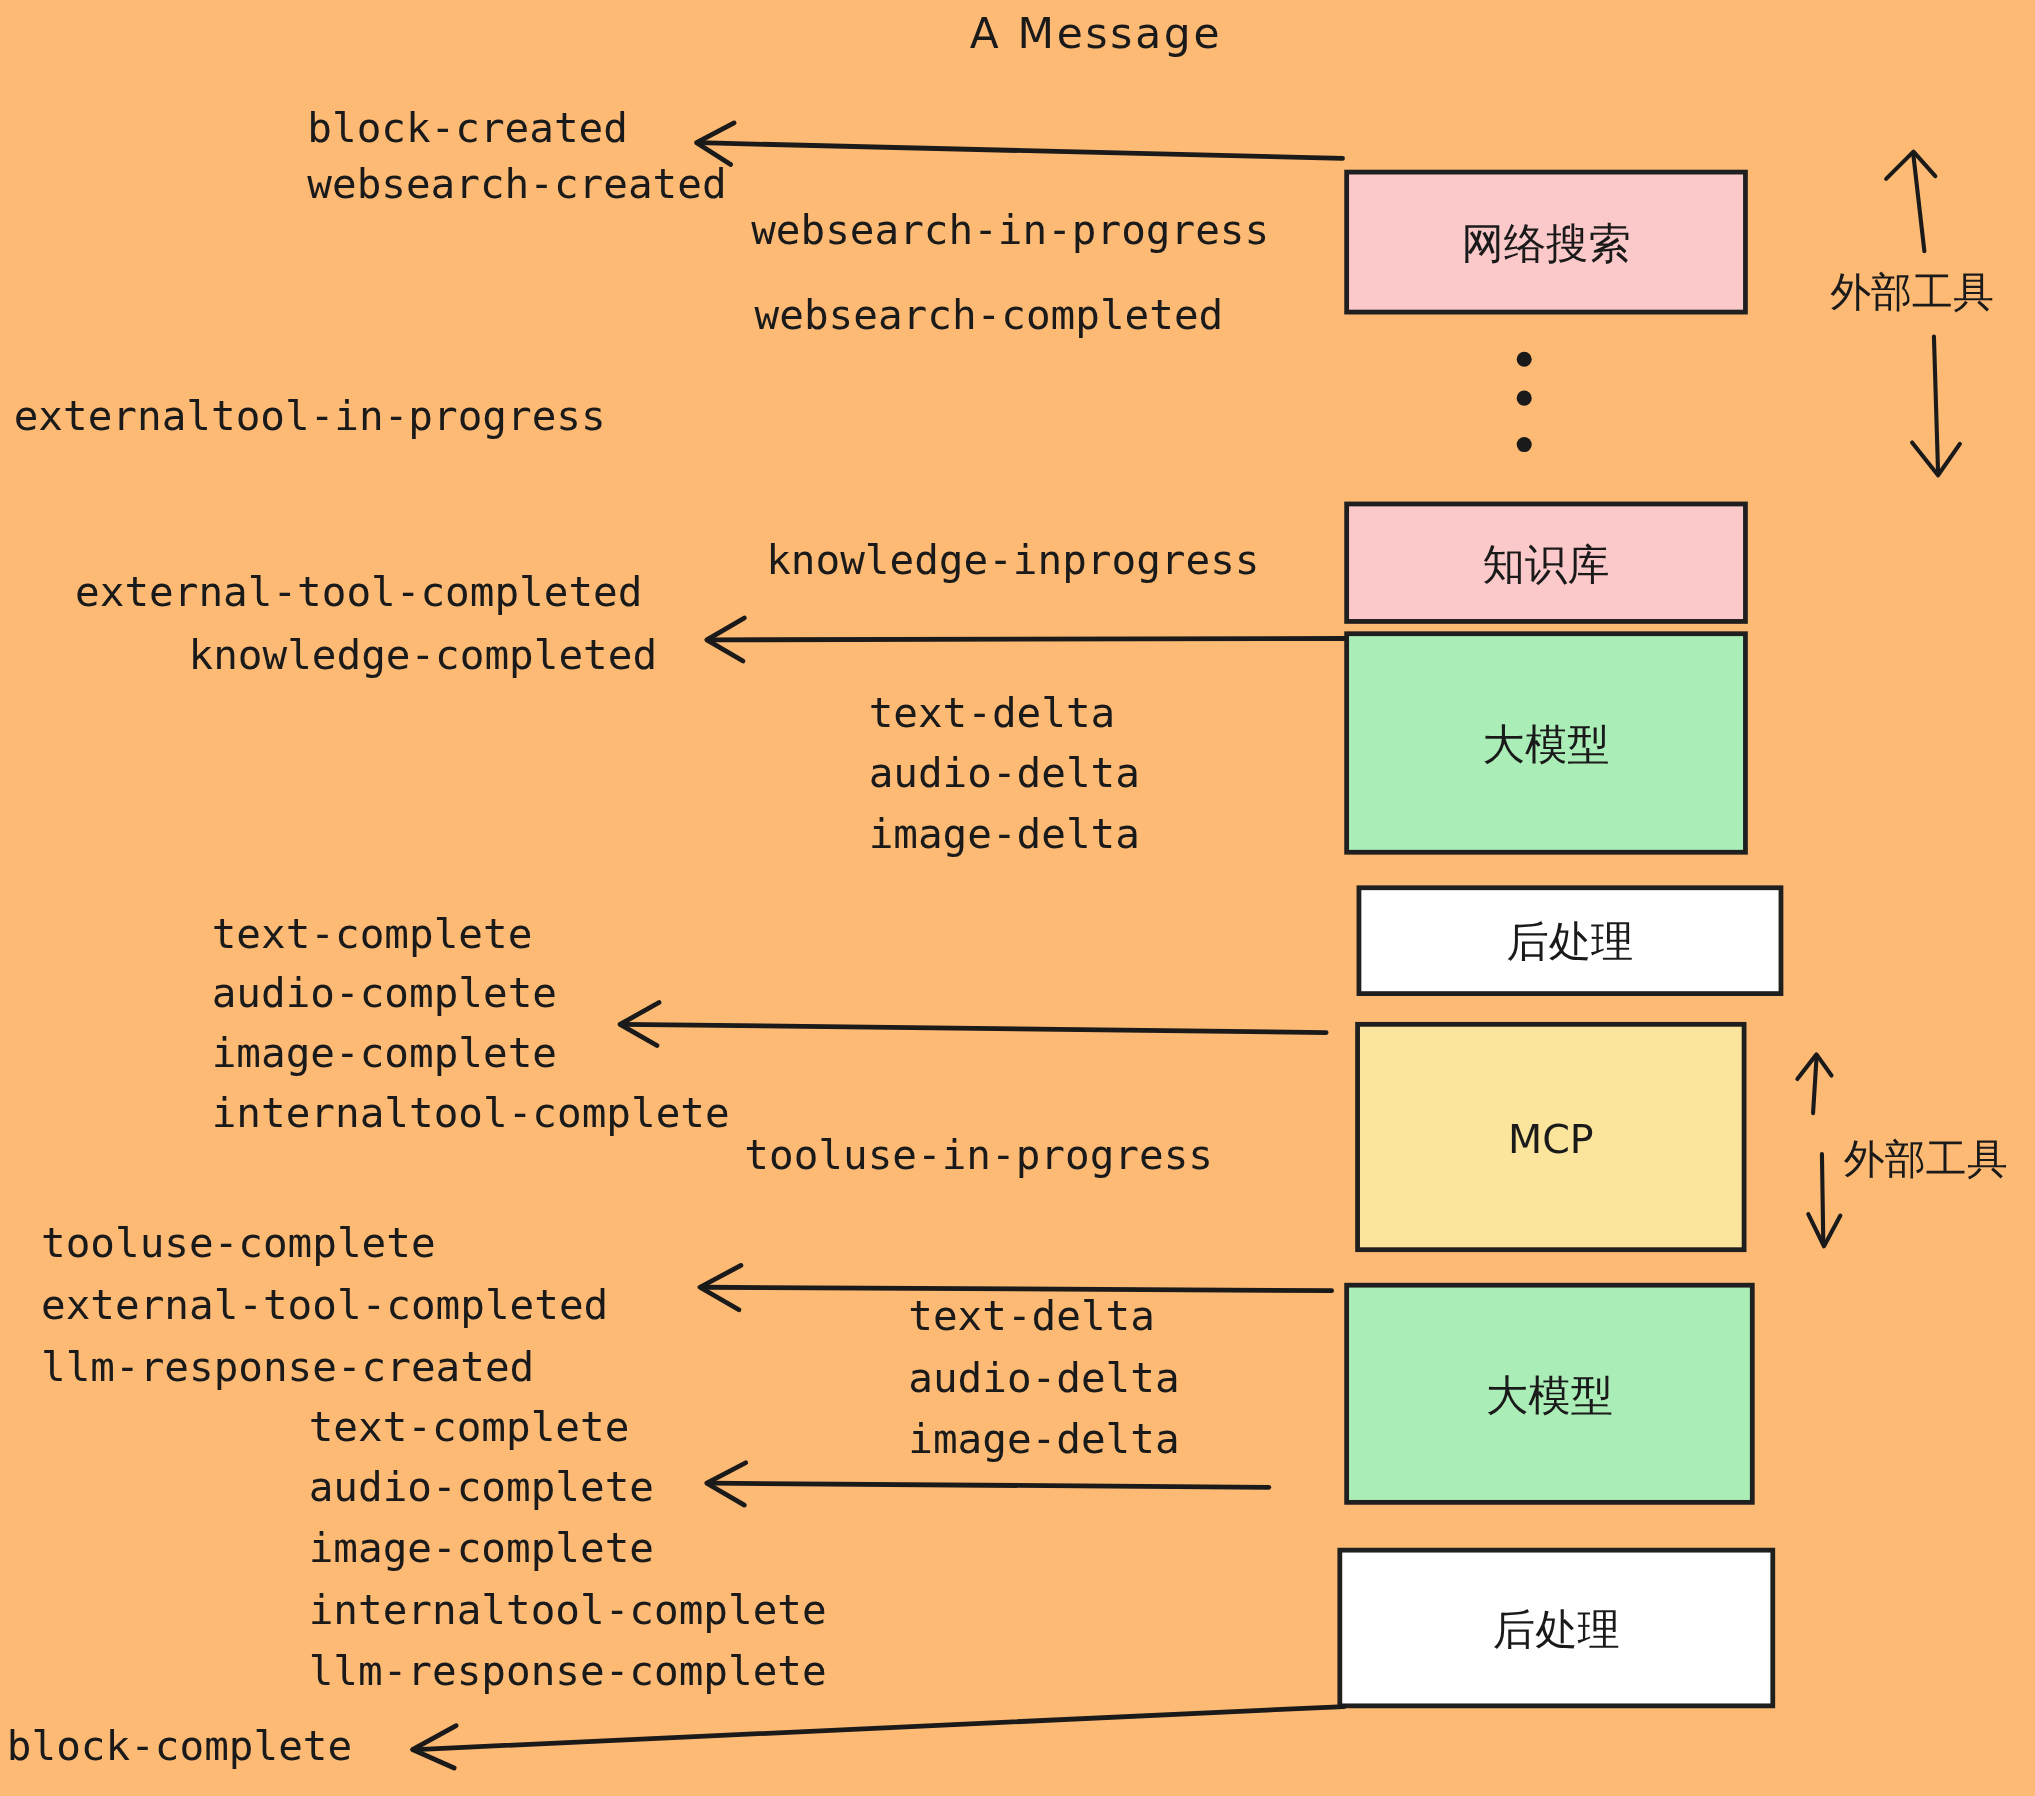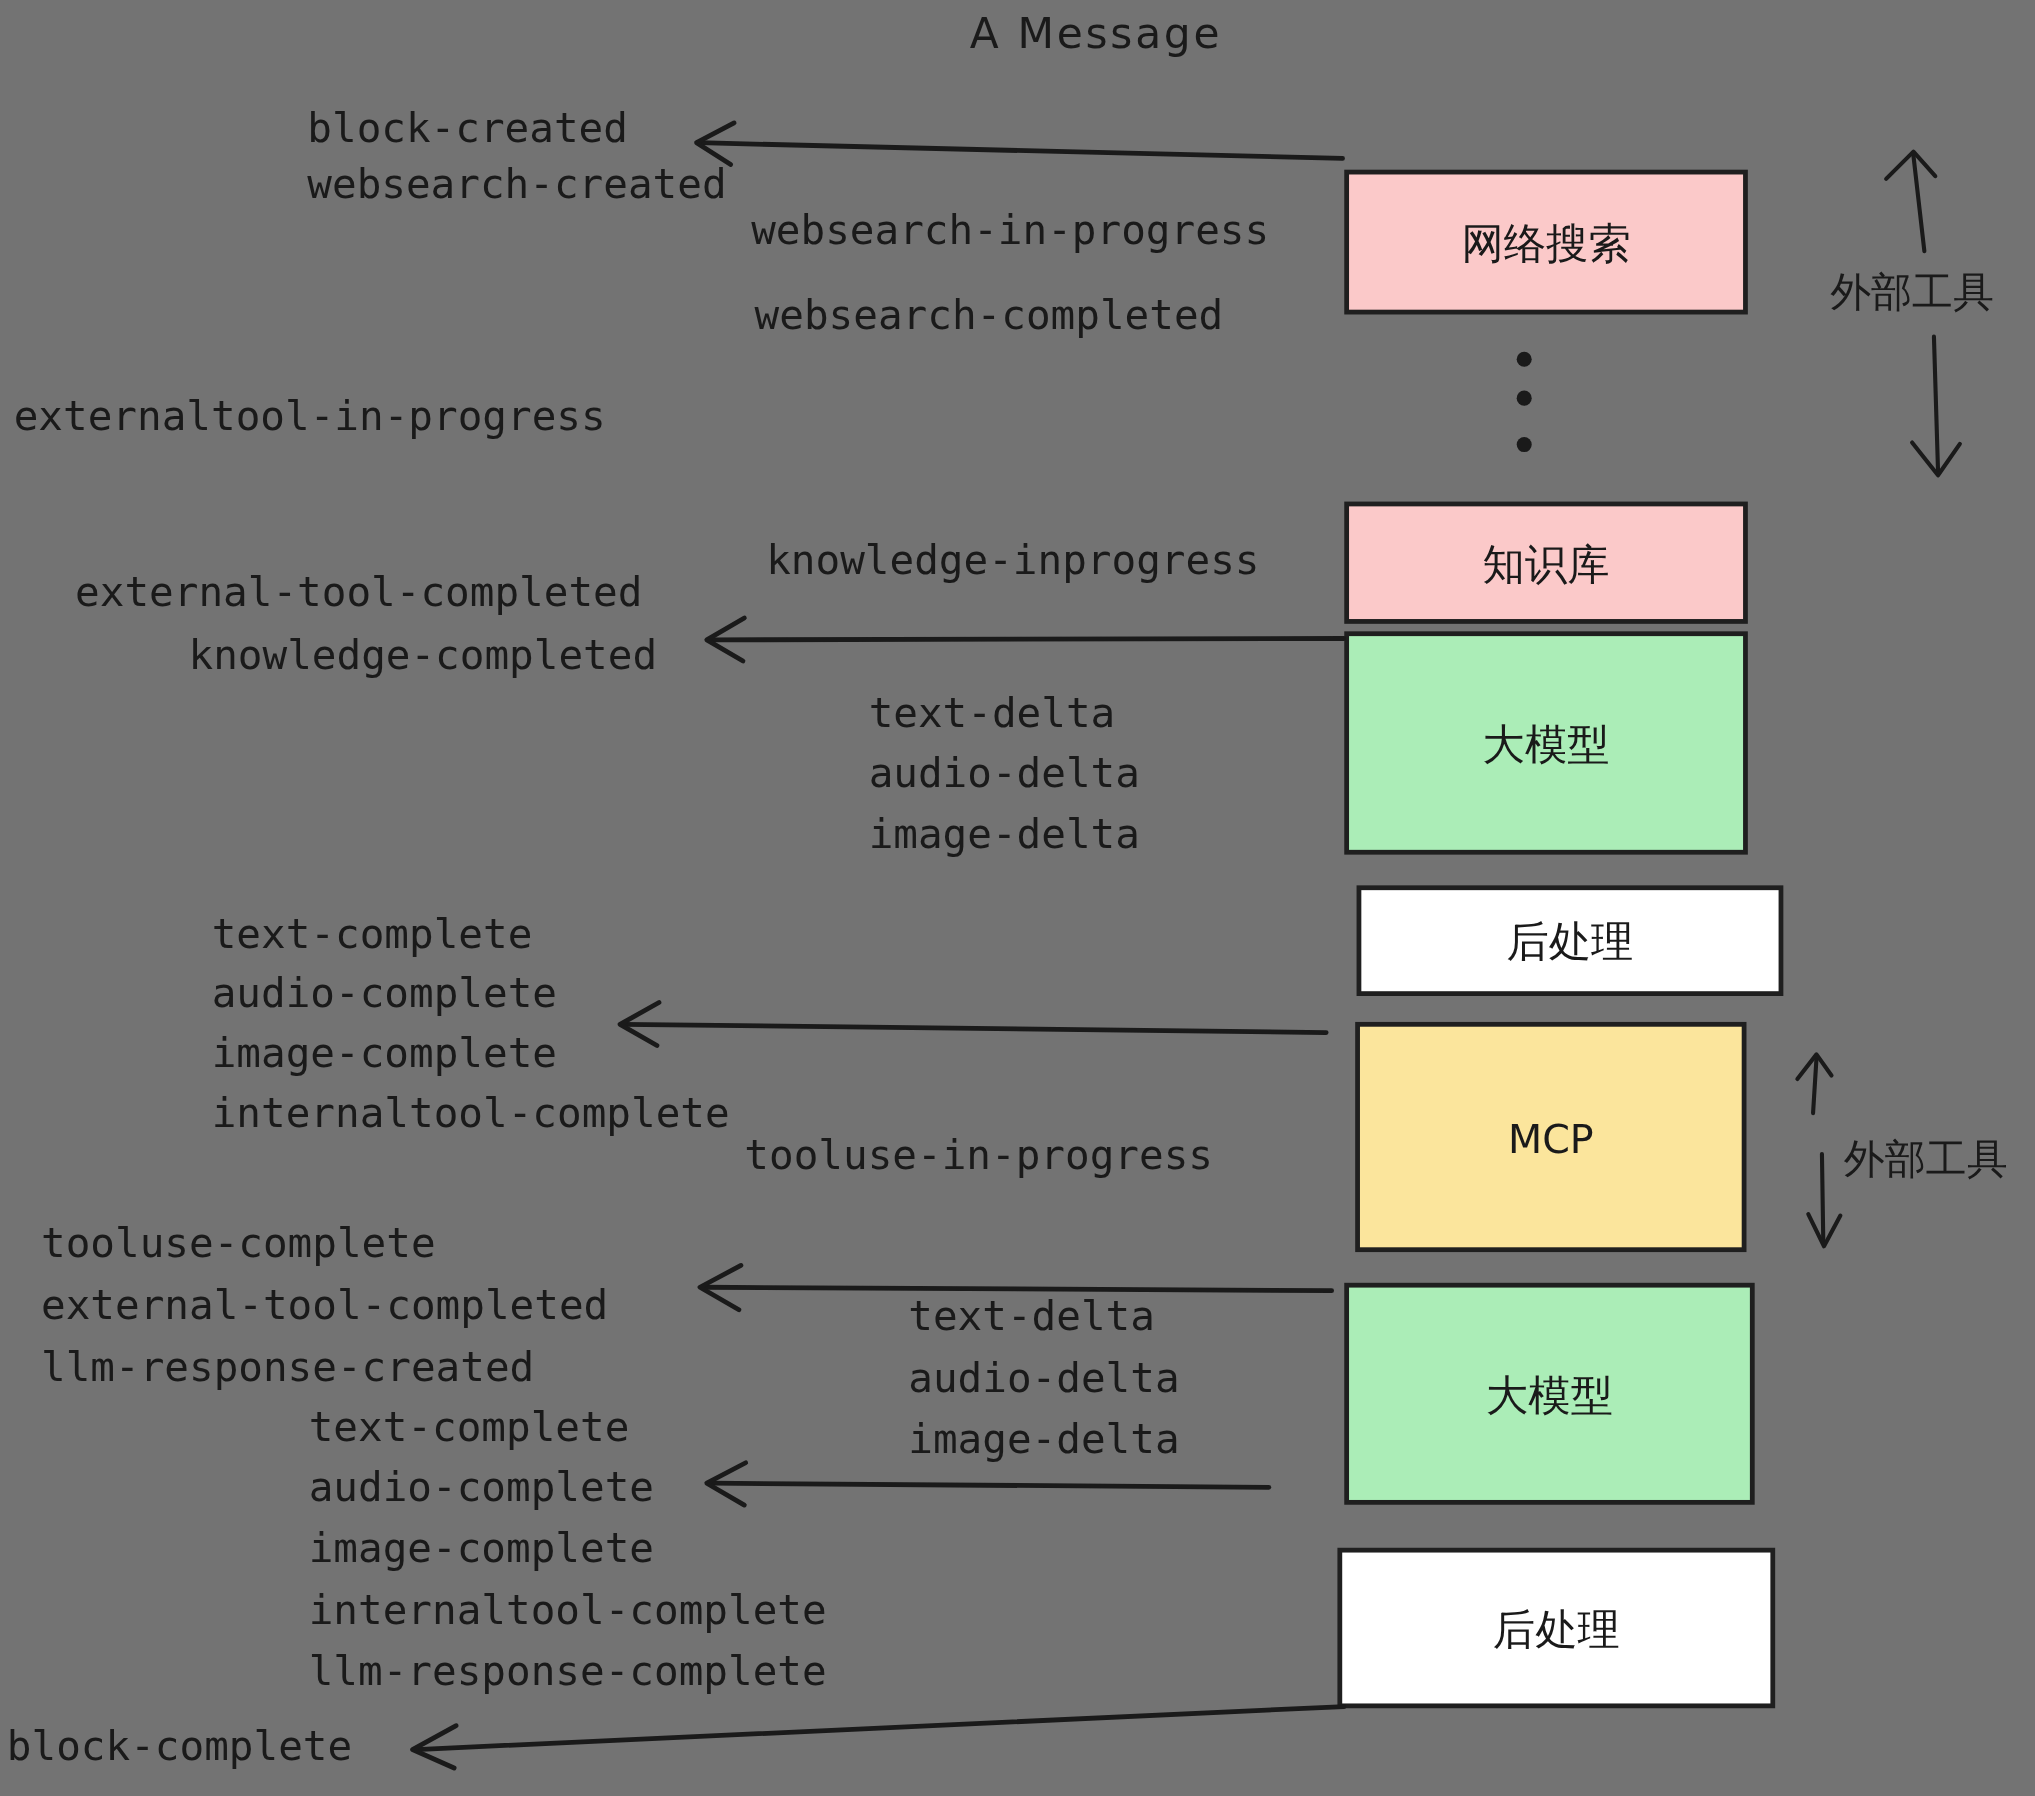--- a/index.html
+++ b/index.html
@@ -10,21 +10,21 @@
   body {
     width: 2035px;
     height: 1796px;
     font-family: "DejaVu Sans Mono", monospace;
     overflow: hidden;
   }
   #stage {
     position: relative;
     width: 2035px;
     height: 1796px;
-    background: #737373;
+    background: #fdba74;
   }
   svg.layer {
     position: absolute;
     left: 0;
     top: 0;
     width: 2035px;
     height: 1796px;
   }
   .evt {
     font-family: "DejaVu Sans Mono", monospace;

